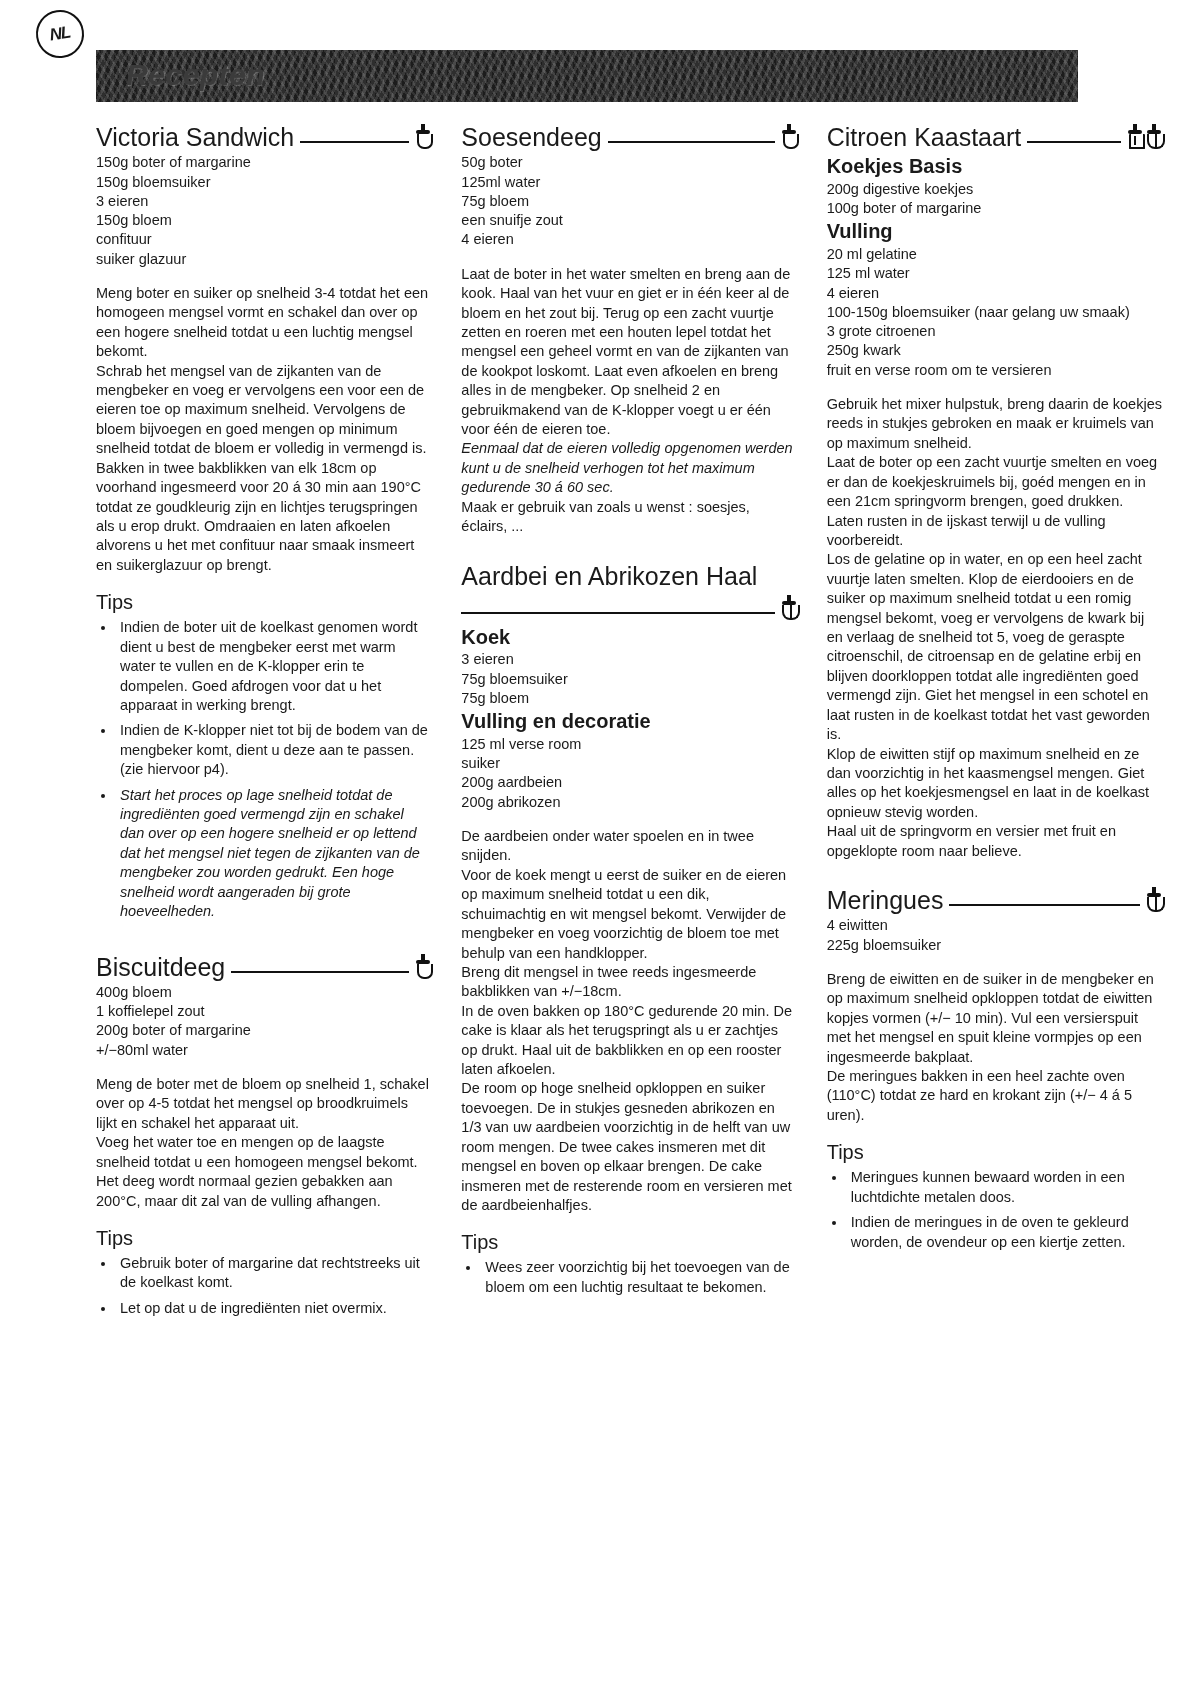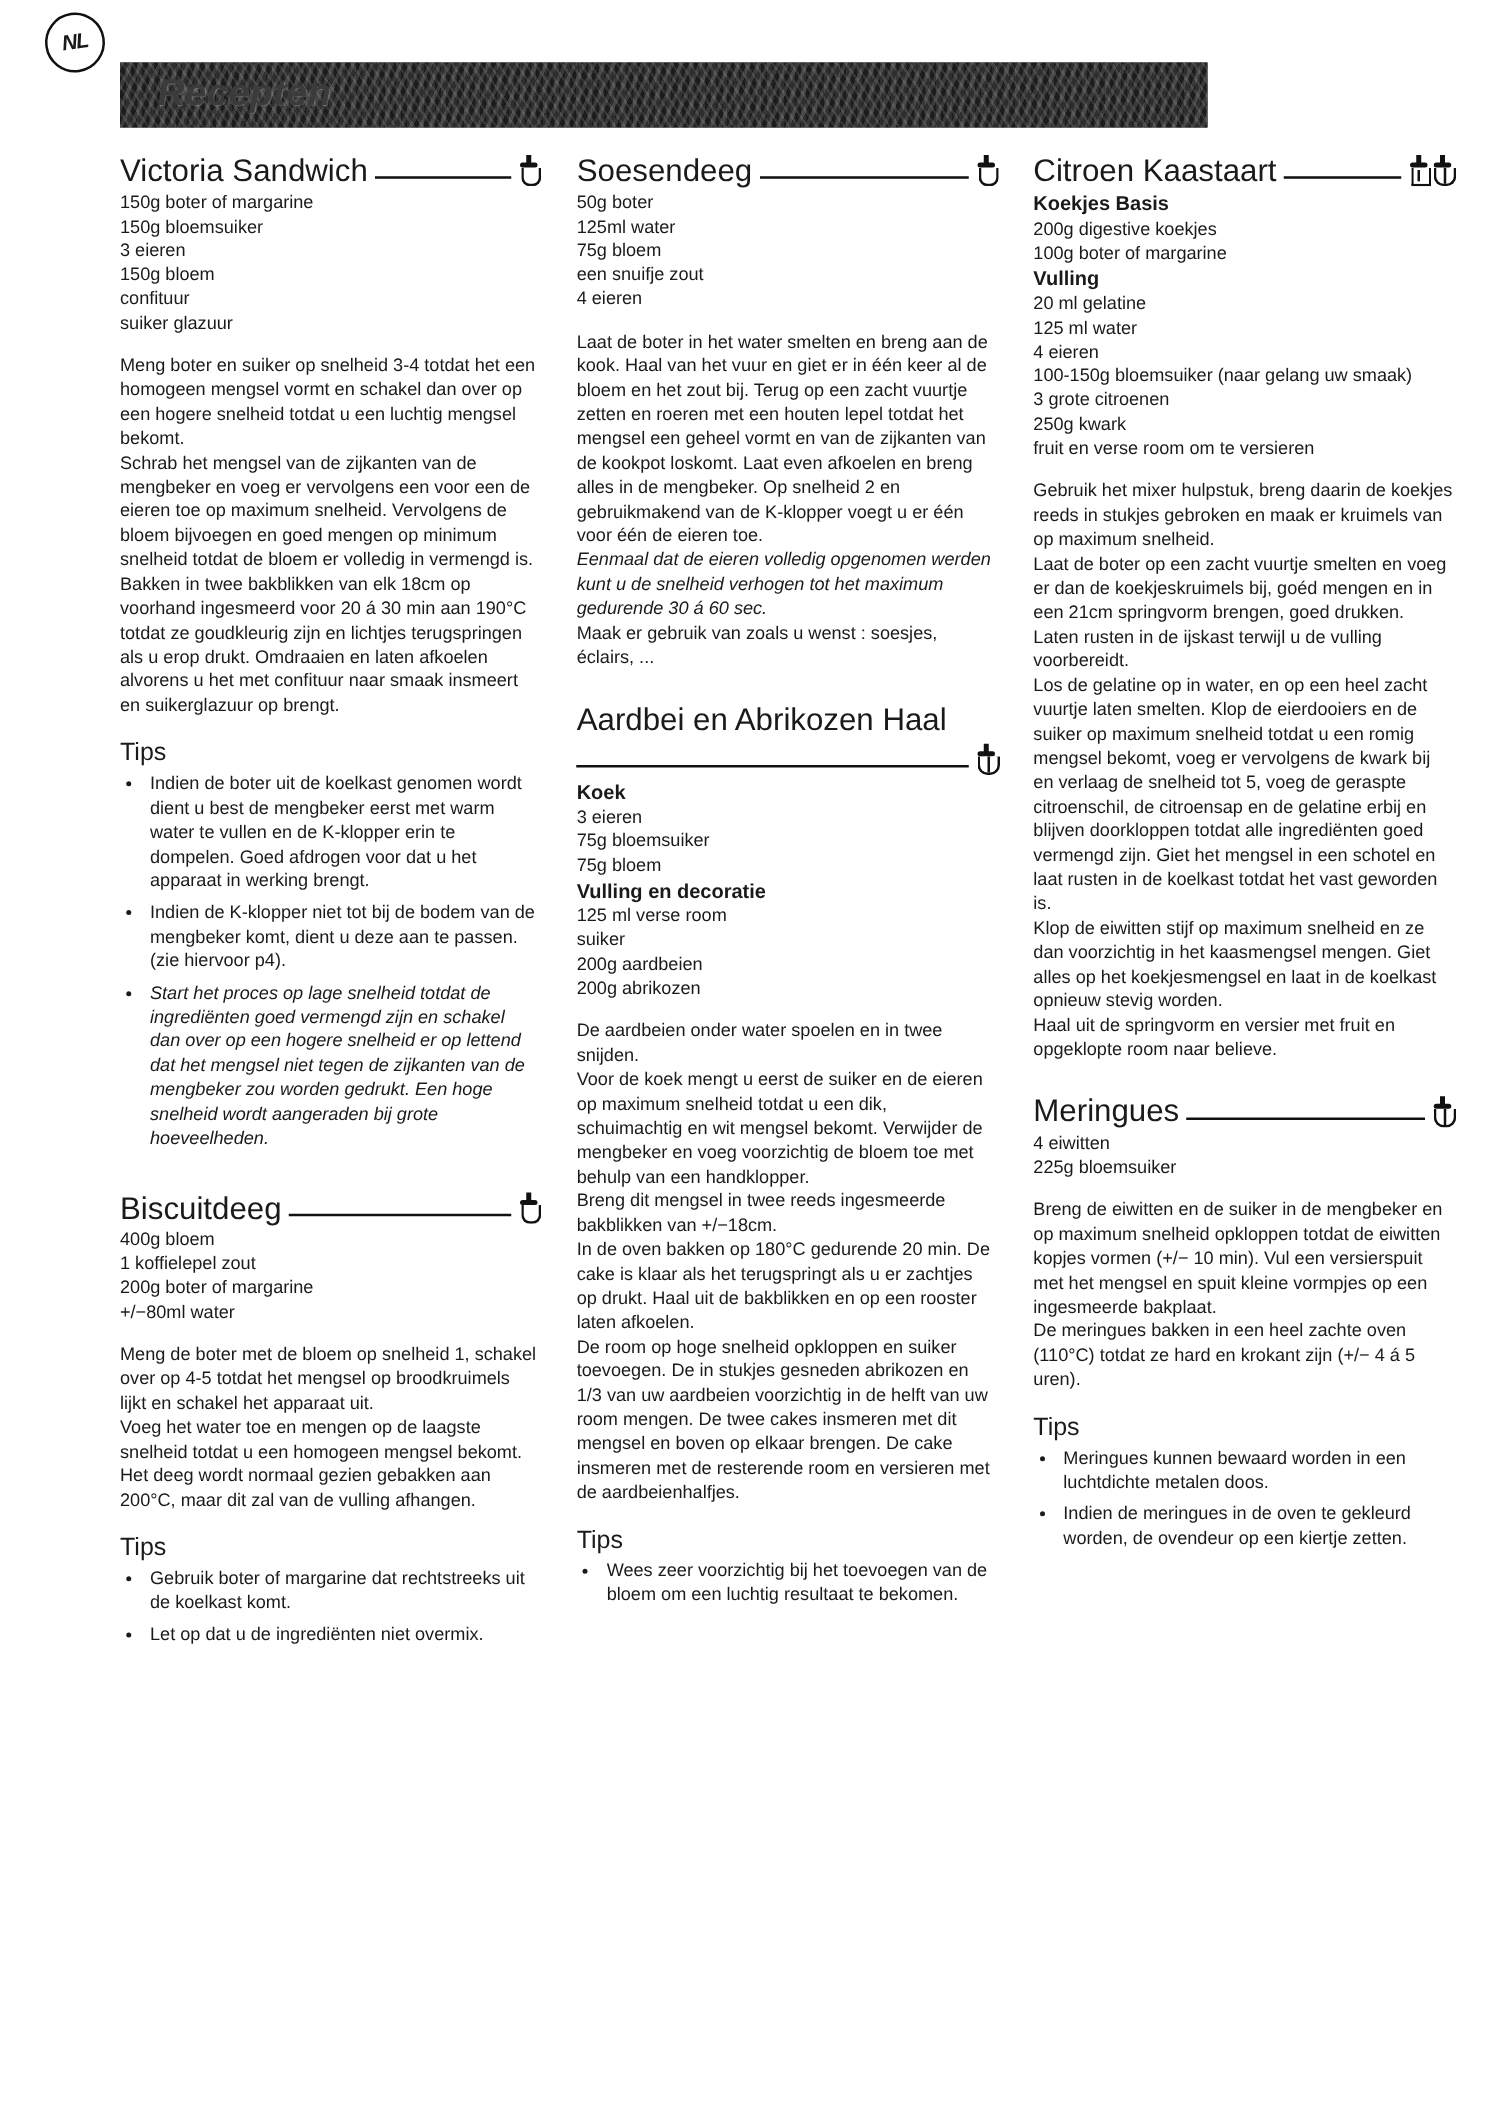--- a/index.html
+++ b/index.html
@@ -31,21 +31,21 @@
     font-size: 17px;
     font-weight: bold;
     font-style: italic;
     letter-spacing: -1px;
     transform: rotate(-8deg);
   }
   .banner {
     position: absolute;
     left: 96px;
     top: 50px;
-    width: 870px;
+    width: 982px;
     height: 52px;
     background:
       repeating-linear-gradient(115deg, rgba(255,255,255,0.13) 0 3px, rgba(0,0,0,0) 3px 7px),
       repeating-linear-gradient(55deg, rgba(255,255,255,0.10) 0 2px, rgba(0,0,0,0) 2px 6px),
       repeating-linear-gradient(90deg, #1c1c1c 0 5px, #2e2e2e 5px 9px),
       #202020;
     overflow: hidden;
   }
   .banner-title {
     position: absolute;
@@ -168,21 +168,21 @@
   }
 
   
   .ing {
     font-size: 14.5px;
     line-height: 1.33;
     margin: 0 0 0 0;
   }
   .ing div { white-space: pre-wrap; }
   .sub {
-    font-size: 16px;
+    font-size: 20px;
     font-weight: bold;
     line-height: 1.33;
   }
   .para {
     font-size: 14.5px;
     line-height: 1.34;
     margin-top: 15px;
   }
   .para p {
     margin: 0;

